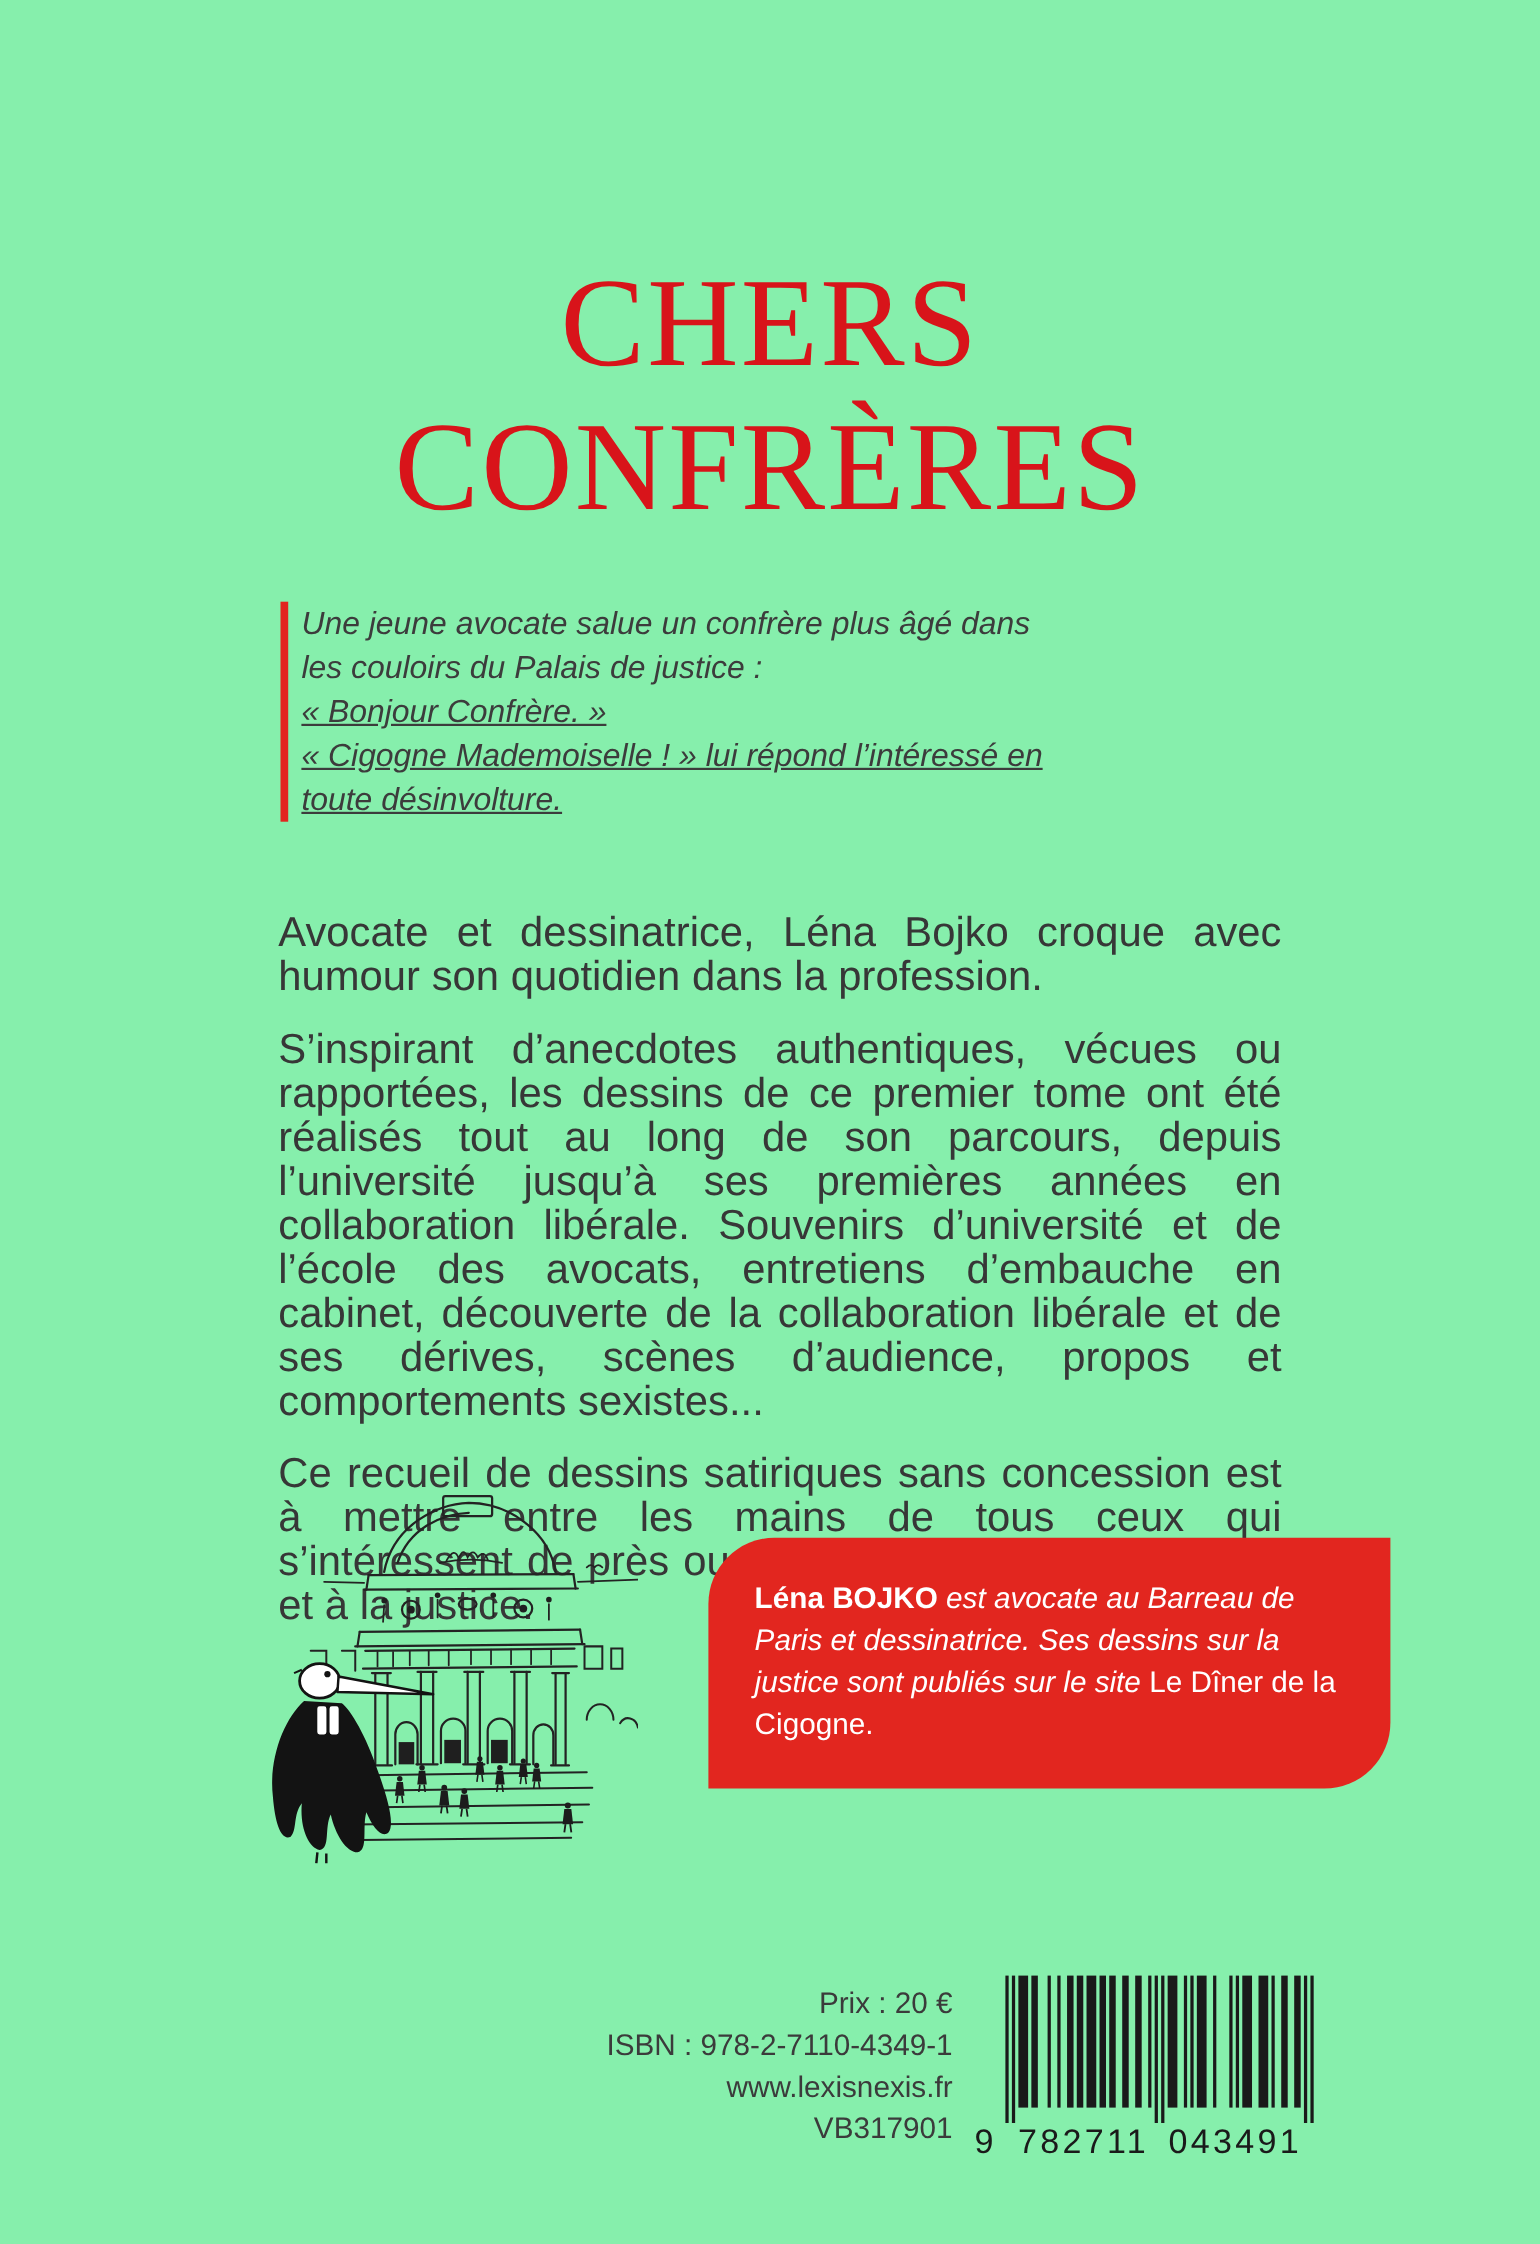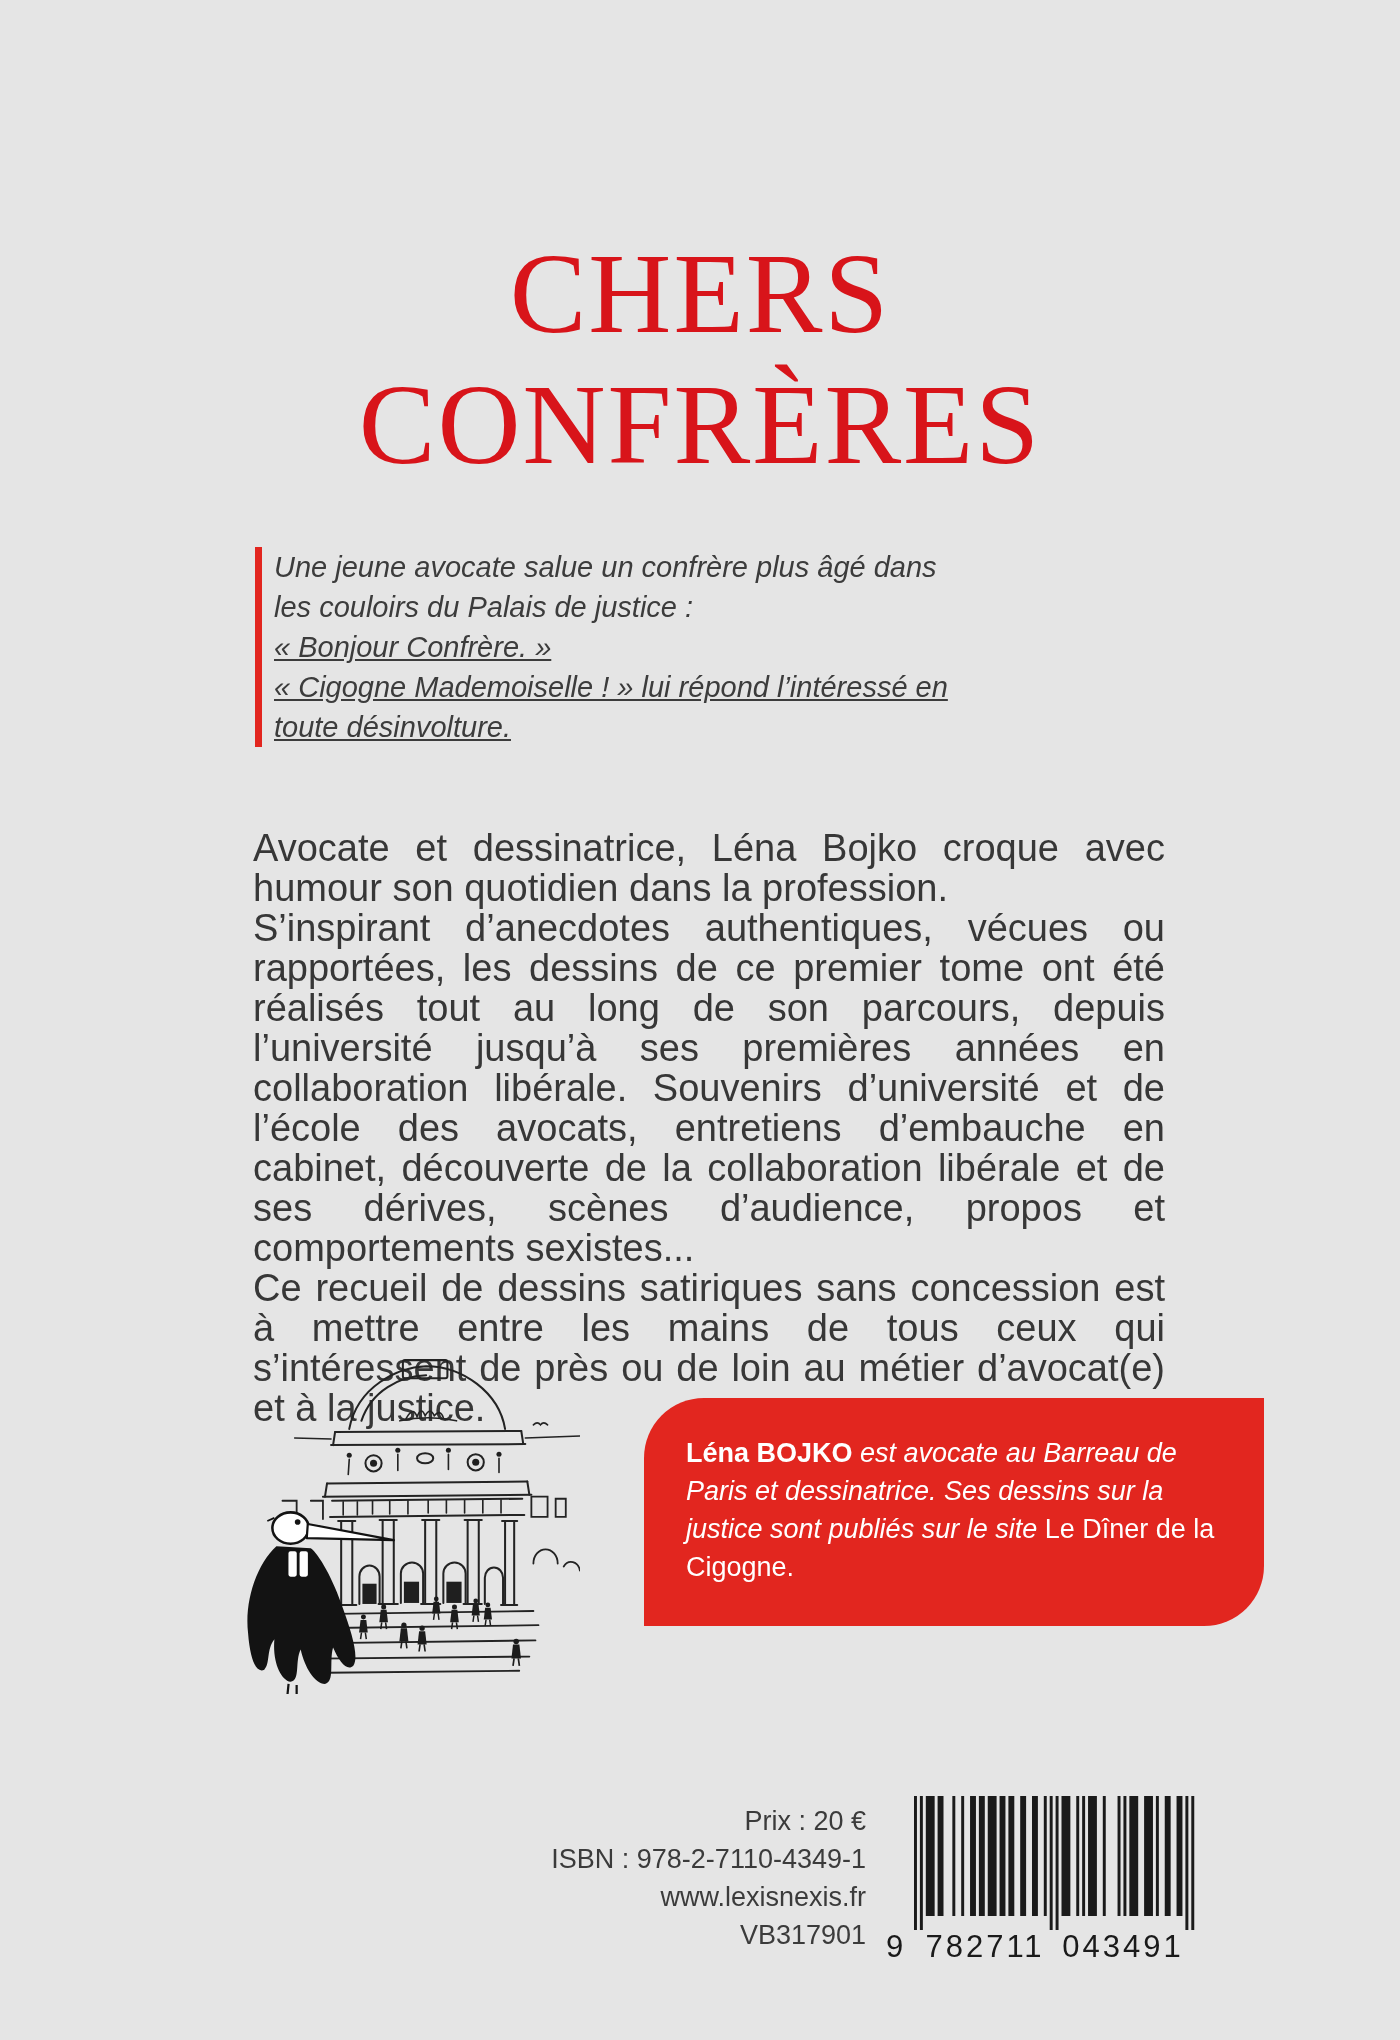--- a/index.html
+++ b/index.html
@@ -6,21 +6,21 @@
     --title-red:#d8141a;
     --accent-red:#e2261f;
     --ink:#383838;
   }
   *{margin:0;padding:0;box-sizing:border-box;}
   html,body{background:#ffffff;}
   .page{
     position:relative;
     width:1400px;height:2040px;
     margin:0 auto;
-    background:#e5e5e5;
+    background:#86efac;
     overflow:hidden;
     font-family:"Liberation Sans", sans-serif;
     color:var(--ink);
   }
   
   .title{
     position:absolute;top:228px;left:0;width:1400px;
     text-align:center;
     font-family:"Liberation Serif", serif;
     font-size:115px;line-height:131px;
@@ -38,21 +38,21 @@
     color:#3c3c3c;
   }
   .quote p + p{text-decoration:underline;}
   
   .body-copy{
     position:absolute;top:828px;left:253px;width:912px;
     font-size:38px;line-height:40px;
     text-align:justify;
     color:#373737;
   }
-  .body-copy p + p{margin-top:0;}
+  .body-copy p + p{margin-top:26px;}
   
   .illustration{
     position:absolute;top:1350px;left:246px;width:334px;height:344px;
   }
   .illustration svg{width:100%;height:100%;display:block;}
   
   .author-box{
     position:absolute;top:1398px;left:604px;width:620px;min-height:228px;
     background:var(--accent-red);
     border-radius:60px 0 60px 0;

